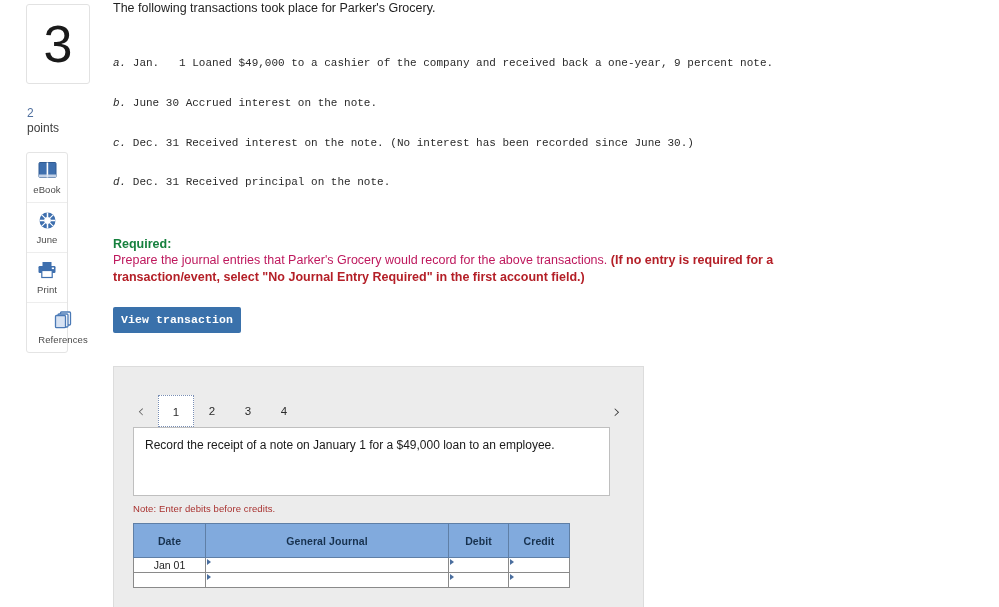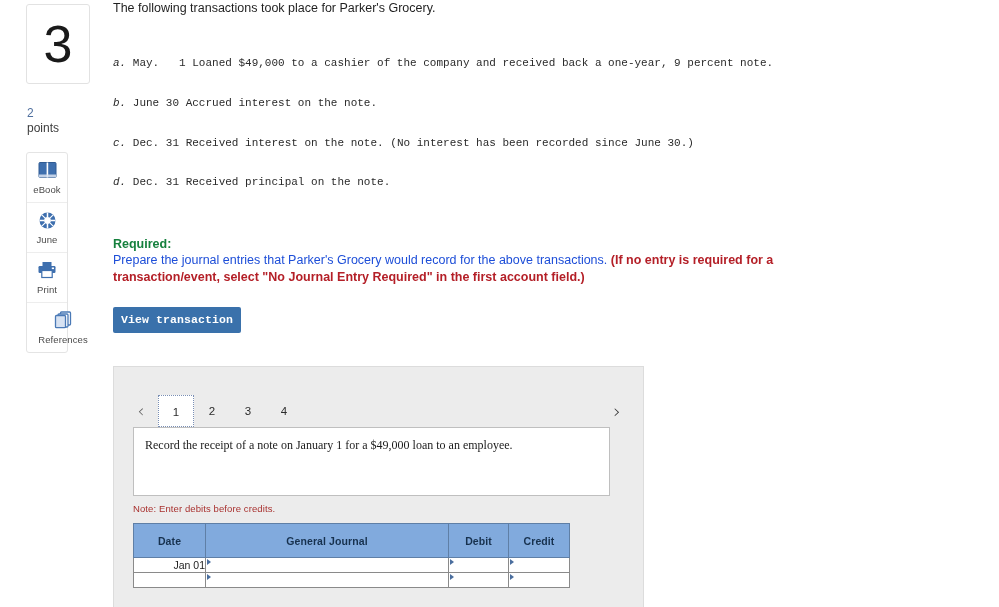--- a/index.html
+++ b/index.html
@@ -112,21 +112,21 @@
     margin-top: 19px;
     font-size: 12.5px;
     line-height: 16.5px;
     max-width: 665px;
   }
   .required-title {
     font-weight: bold;
     color: #15803d;
     margin-top: 20px;
   }
-  .required-body { color: #1d4ed8; }
+  .required-body { color: #be185d; }
   .required-red {
     color: #b41f27;
     font-weight: bold;
   }
 
   .btn {
     display: inline-block;
     background: #3a71ab;
     color: #ffffff;
     font-size: 11.5px;
@@ -206,21 +206,20 @@
     background: #ffffff;
     border: 1px solid #bfbfbf;
     height: 69px;
     box-sizing: border-box;
     padding: 9px 11px;
     font-size: 12px;
     color: #1a1a1a;
     line-height: 16px;
     width: 477px;
     margin-top: -1px;
-    font-family: Liberation Serif, serif;
   }
   .note-line {
     margin-top: 7px;
     font-size: 9.5px;
     color: #a8312f;
     letter-spacing: 0.1px;
   }
 
   
   #journal-table {
@@ -244,21 +243,21 @@
   #journal-table td {
     height: 15px;
     padding: 0;
     border: 1px solid #8a8a8a;
     font-size: 10.5px;
     color: #1d1d1d;
     background: #ffffff;
     box-sizing: border-box;
   }
   td.col-date {
-    text-align: right;
+    text-align: center;
     border: 1px solid #8a8a8a;
   }
   td.cell-input {
     border: 1px solid #5f7fa6;
     position: relative;
     background: #ffffff;
   }
   td.cell-input::before {
     content: "";
     position: absolute;
@@ -335,21 +334,21 @@
     </div>
 
   </div>
 </div>
 
 <div id="main">
 
   <div class="intro">The following transactions took place for Parker's Grocery.</div>
 
   <div class="txlist">
-    <div><span class="lbl">a.</span> <span>May.   1</span> <span>Loaned $49,000 to a cashier of the company and received back a one-year, 9 percent note.</span></div>
+    <div><span class="lbl">a.</span> <span>Jan.   1</span> <span>Loaned $49,000 to a cashier of the company and received back a one-year, 9 percent note.</span></div>
     <div><span class="lbl">b.</span> <span>June 30</span> <span>Accrued interest on the note.</span></div>
     <div><span class="lbl">c.</span> <span>Dec. 31</span> <span>Received interest on the note. (No interest has been recorded since June 30.)</span></div>
     <div><span class="lbl">d.</span> <span>Dec. 31</span> <span>Received principal on the note.</span></div>
   </div>
 
   <div class="required-block">
     <div class="required-title">Required:</div>
     <div><span class="required-body">Prepare the journal entries that Parker's Grocery would record for the above transactions. </span><span class="required-red">(If no entry is required for a transaction/event, select "No Journal Entry Required" in the first account field.)</span></div>
   </div>
 

